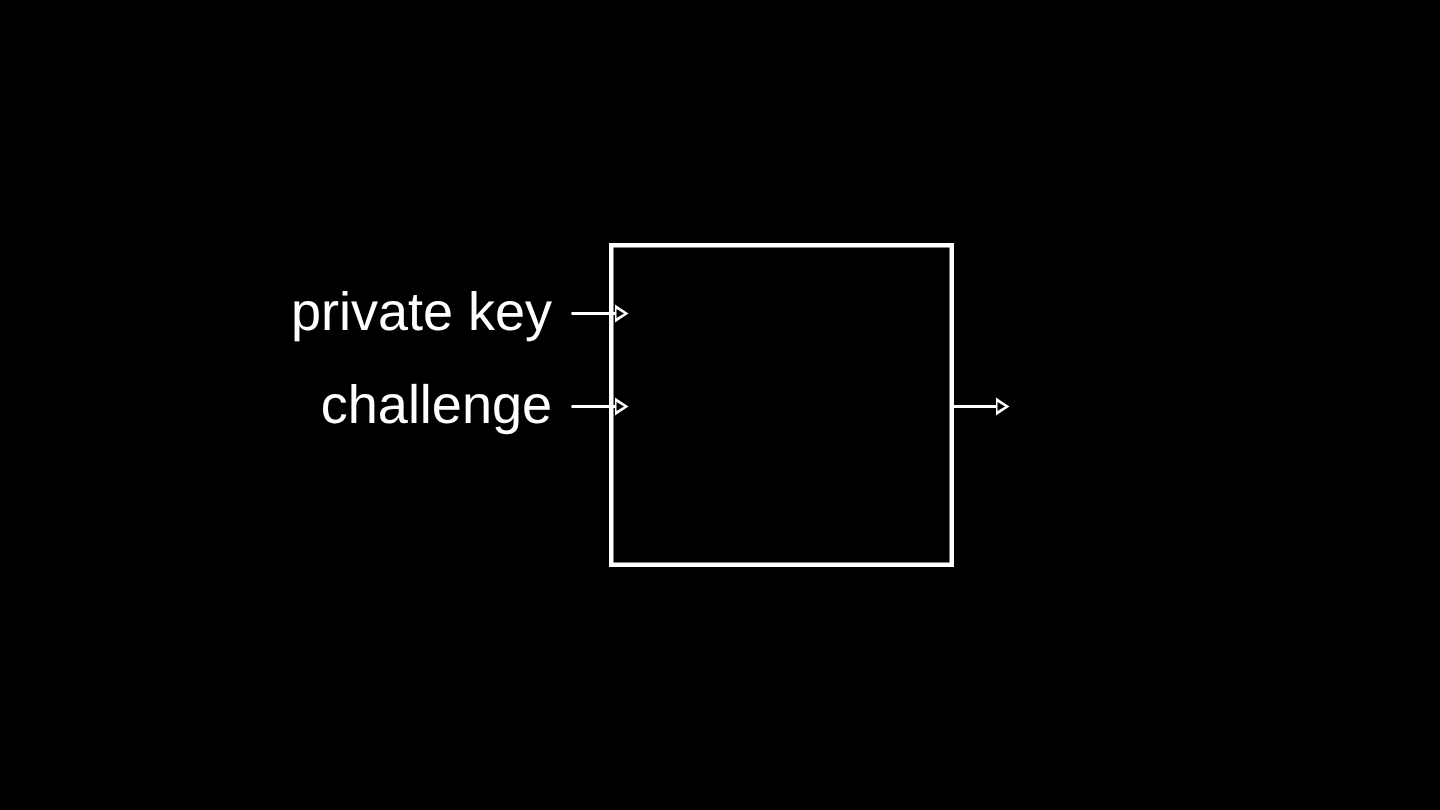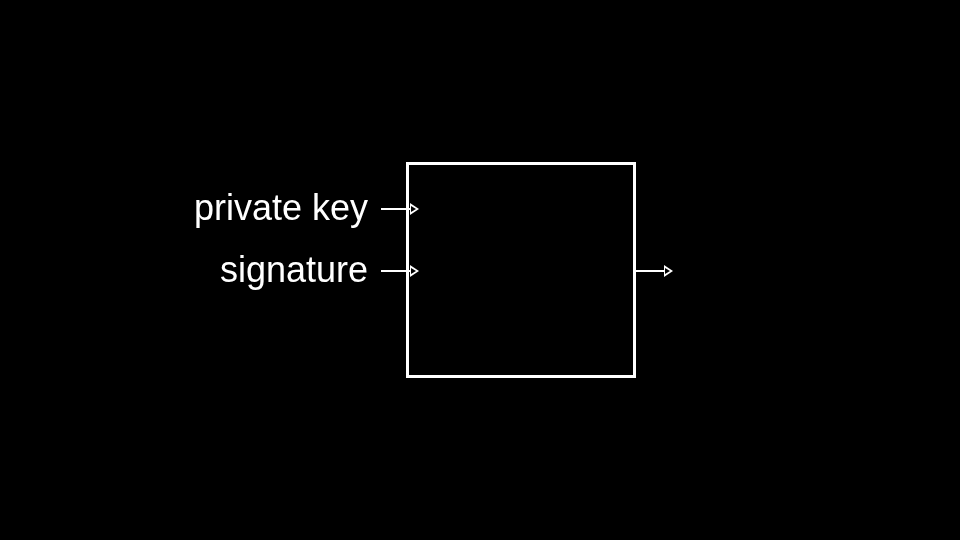--- a/index.html
+++ b/index.html
@@ -65,21 +65,21 @@
 </head>
 <body>
 
 <div class="canvas">
 
   <div class="label" style="right: 632px; top: 190px;">private key</div>
   <div class="arrow" style="left: 341px; top: 208px; width: 36px;">
     <span class="head"></span>
   </div>
 
-  <div class="label" style="right: 632px; top: 252px;">signature</div>
+  <div class="label" style="right: 632px; top: 252px;">challenge</div>
   <div class="arrow" style="left: 341px; top: 270px; width: 36px;">
     <span class="head"></span>
   </div>
 
   <div class="box">
     <span></span>
   </div>
 
   <div class="arrow" style="left: 595px; top: 270px; width: 36px;">
     <span class="head"></span>

